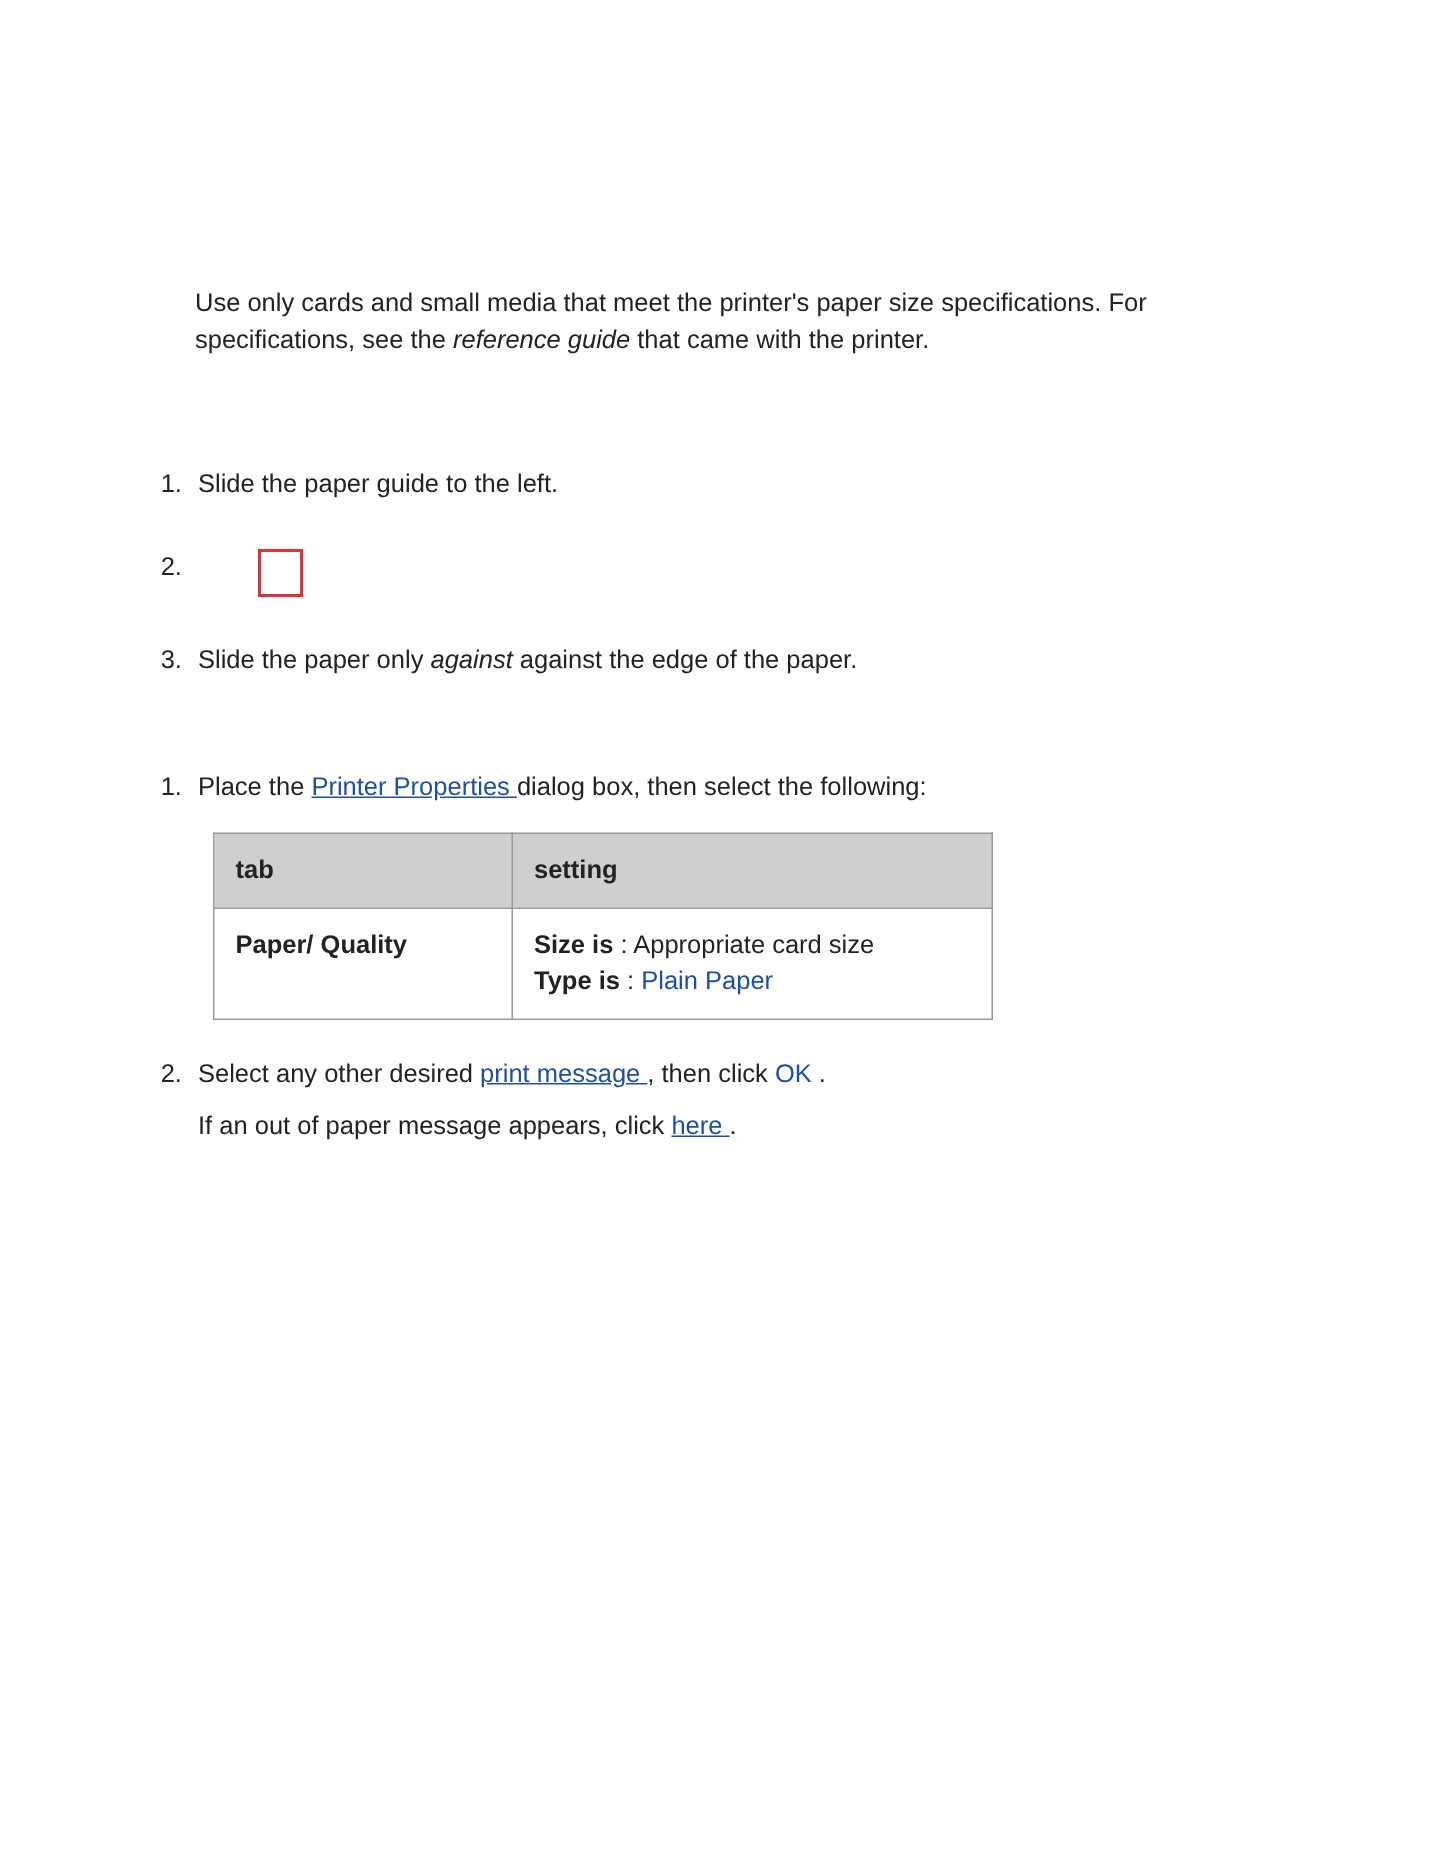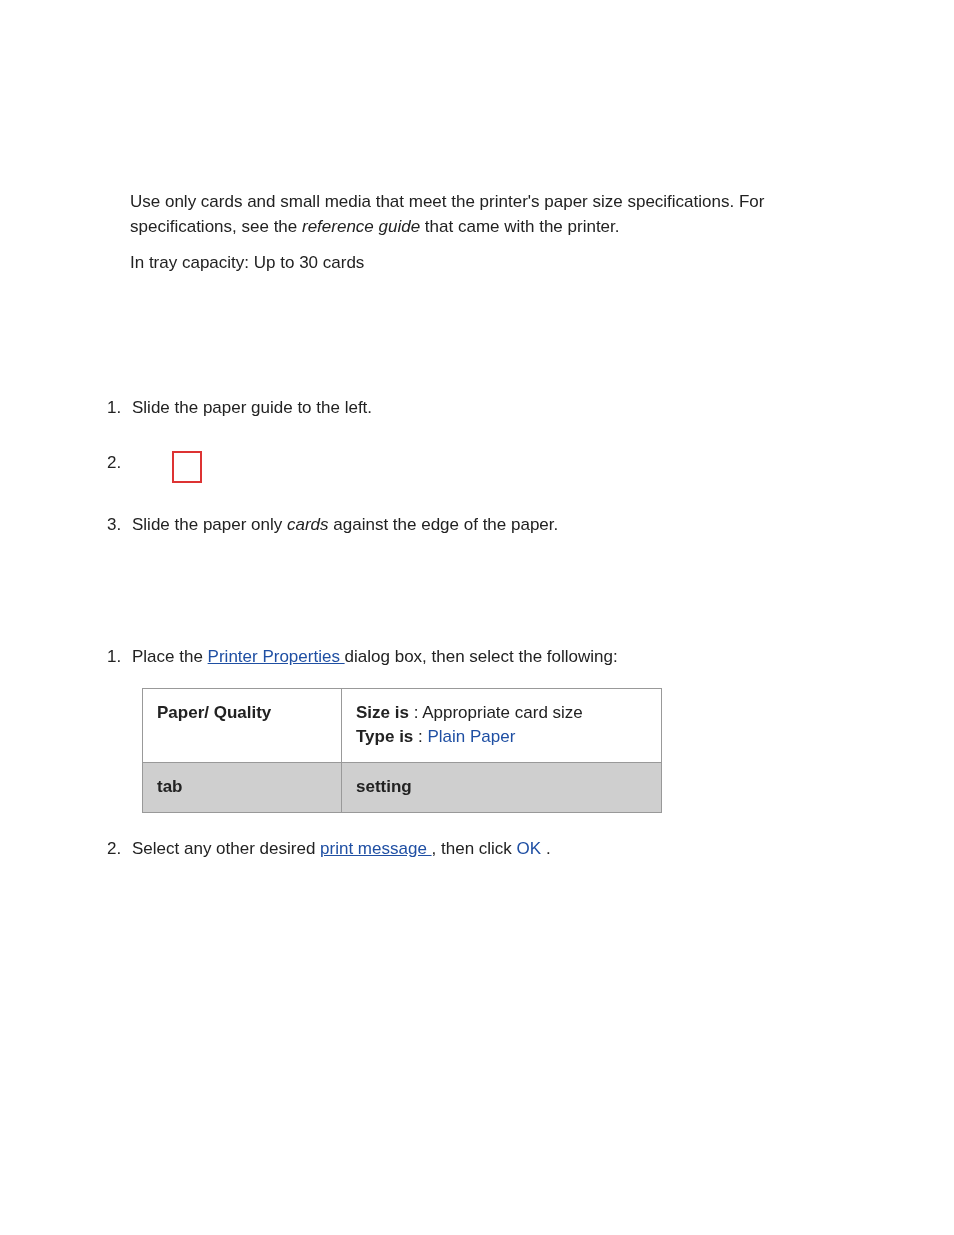--- a/index.html
+++ b/index.html
@@ -74,80 +74,81 @@
     width: 170px;
   }
   .bold {
     font-weight: bold;
   }
   .table-wrap {
     margin-left: 10px;
   }
   ol.steps {
     padding-left: 46px;
-    margin-top: 48px;
   }
   ol.steps > li {
     padding-left: 6px;
   }
   .after-table {
     margin-top: 24px;
   }
   .subpara {
     margin-top: 10px;
   }
 </style>
 </head>
 <body>
 
 <div class="page">
 
   <div class="intro">
     <p>
       <span>Use only cards and small media that meet the printer's paper size specifications. For specifications, see the </span><span class="italic">reference guide</span><span> that came with the printer.</span>
     </p>
-    <p>In tray capacity: Up to 30 cards</p>
   </div>
 
   <div class="section-gap"></div>
 
   <ol class="steps">
     <li>
       <span>Slide the paper guide to the left.</span>
     </li>
     <li>
       <div class="placeholder"></div>
     </li>
     <li>
-      <span>Slide the paper only </span><span class="italic">cards</span><span> against the edge of the paper.</span>
+      <span>Slide the paper only </span><span class="italic">against</span><span> against the edge of the paper.</span>
     </li>
   </ol>
 
   <div class="mid-gap"></div>
 
   <ol class="steps">
     <li>
       <span>Place the </span><a href="#" class="link">Printer Properties </a><span>dialog box, then select the following:</span>
 
       <div class="table-wrap">
         <table class="settings">
           <tbody>
               <tr>
+            <th class="tab-col">tab</th>
+            <th>setting</th>
+          </tr>
+          <tr>
             <td class="bold">Paper/ Quality</td>
             <td>
               <span class="bold">Size is</span><span> : </span><span>Appropriate card size</span><br>
               <span class="bold">Type is</span><span> : </span><span class="nolink">Plain Paper</span>
             </td>
-          </tr>
-          <tr>
-            <th class="tab-col">tab</th>
-            <th>setting</th>
           </tr>
         </tbody>
           </table>
       </div>
     </li>
     <li class="after-table">
       <span>Select any other desired </span><a href="#" class="link">print message </a><span>, then click </span><span class="nolink">OK</span><span> .</span>
+      <div class="subpara">
+        <span>If an out of paper message appears, click </span><a href="#" class="link">here </a><span>.</span>
+      </div>
     </li>
   </ol>
 
 </div>
 
 </body></html>

